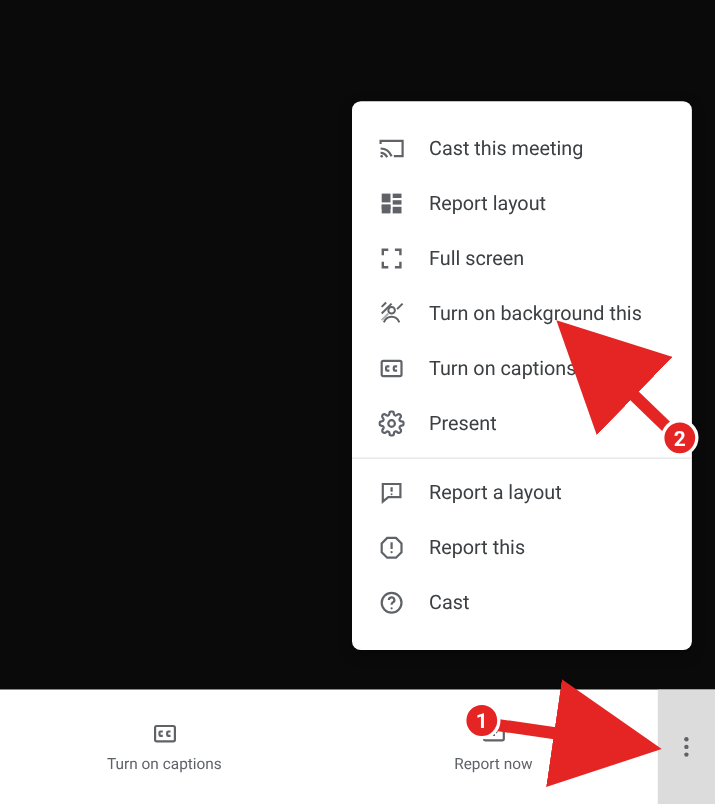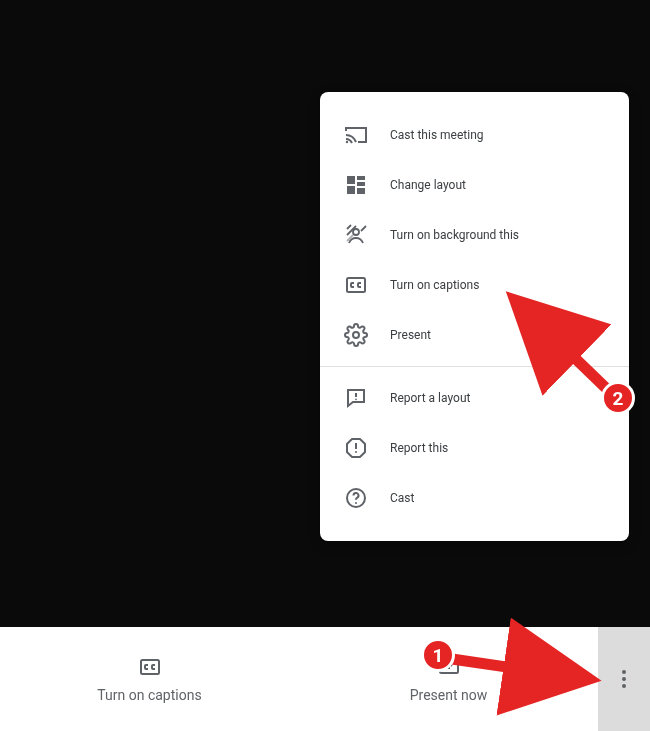--- a/index.html
+++ b/index.html
@@ -27,21 +27,21 @@
       box-shadow: 0 4px 12px rgba(0,0,0,0.25), 0 0 0 1px rgba(0,0,0,0.05);
       padding: 18px 0;
     }
     .menu-item {
       display: flex;
       align-items: center;
       height: 50px;
       padding: 0 24px;
       cursor: pointer;
       color: #3c4043;
-      font-size: 12px;
+      font-size: 18px;
     }
     .menu-icon {
       width: 24px; height: 24px;
       margin-right: 22px;
       display: flex;
       align-items: center;
       justify-content: center;
       color: #5f6368;
       flex-shrink: 0;
     }
@@ -128,23 +128,34 @@
       <svg viewBox="0 0 24 24" width="24" height="24" fill="#5f6368">
         <rect x="3" y="3" width="8" height="8"></rect>
         <rect x="13" y="3" width="8" height="4"></rect>
         <rect x="13" y="9" width="8" height="4"></rect>
         <rect x="3" y="13" width="8" height="4"></rect>
         <rect x="3" y="19" width="8" height="0"></rect>
         <rect x="3" y="13" width="8" height="8"></rect>
         <rect x="13" y="15" width="8" height="6"></rect>
       </svg>
     </span>
-    <span>Change layout</span>
-  </div>
-
+    <span>Report layout</span>
+  </div>
+
+  <div class="menu-item">
+    <span class="menu-icon">
+      <svg viewBox="0 0 24 24" width="24" height="24" fill="none" stroke="#5f6368" stroke-width="2.2">
+        <path d="M4 9 V4 H9"></path>
+        <path d="M15 4 H20 V9"></path>
+        <path d="M20 15 V20 H15"></path>
+        <path d="M9 20 H4 V15"></path>
+      </svg>
+    </span>
+    <span>Full screen</span>
+  </div>
 
   <div class="menu-item">
     <span class="menu-icon">
       <svg viewBox="0 0 24 24" width="24" height="24" fill="none" stroke="#5f6368" stroke-width="1.8">
         <circle cx="12" cy="9" r="3"></circle>
         <path d="M5 20 q2-5 7-5 q5 0 7 5"></path>
         <line x1="3" y1="6" x2="7" y2="2"></line>
         <line x1="3" y1="12" x2="12" y2="3"></line>
         <line x1="18" y1="3" x2="21" y2="0" opacity="0"></line>
         <line x1="16" y1="4" x2="21" y2="-1" opacity="0"></line>
@@ -228,21 +239,21 @@
     <span>Turn on captions</span>
   </div>
   <div class="bottom-btn">
     <span class="b-icon">
       <svg viewBox="0 0 24 24" width="24" height="24" fill="none" stroke="#5f6368" stroke-width="2">
         <rect x="3" y="4" width="18" height="14" rx="1.5"></rect>
         <path d="M12 14 v-5"></path>
         <path d="M9 11 l3-3 3 3"></path>
       </svg>
     </span>
-    <span>Present now</span>
+    <span>Report now</span>
   </div>
   <div class="more-btn">
     <span>
       <svg viewBox="0 0 24 24" width="24" height="24" fill="#5f6368">
         <circle cx="12" cy="5" r="2"></circle>
         <circle cx="12" cy="12" r="2"></circle>
         <circle cx="12" cy="19" r="2"></circle>
       </svg>
     </span>
   </div>

